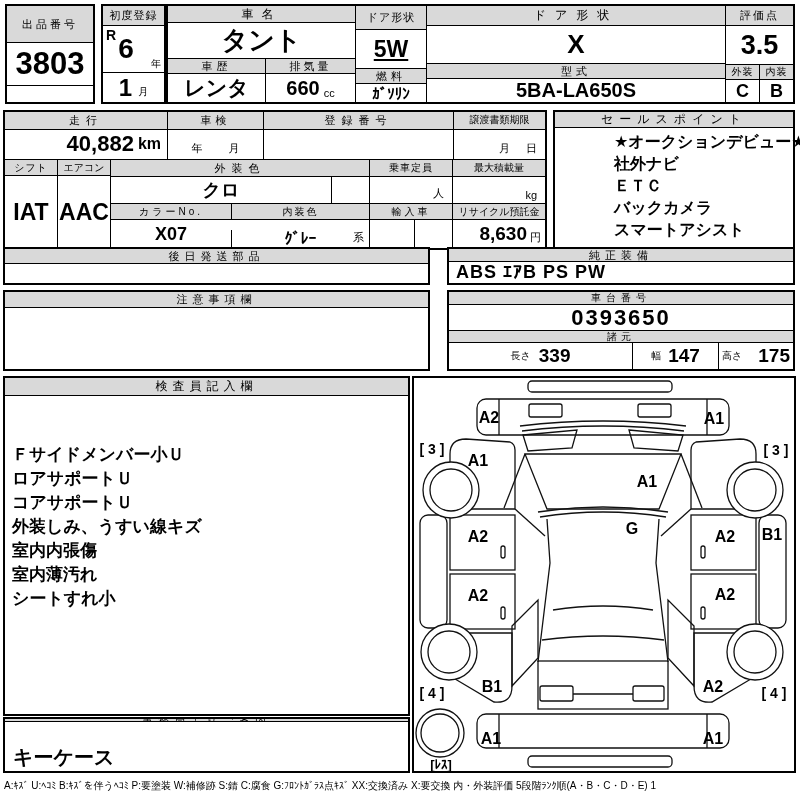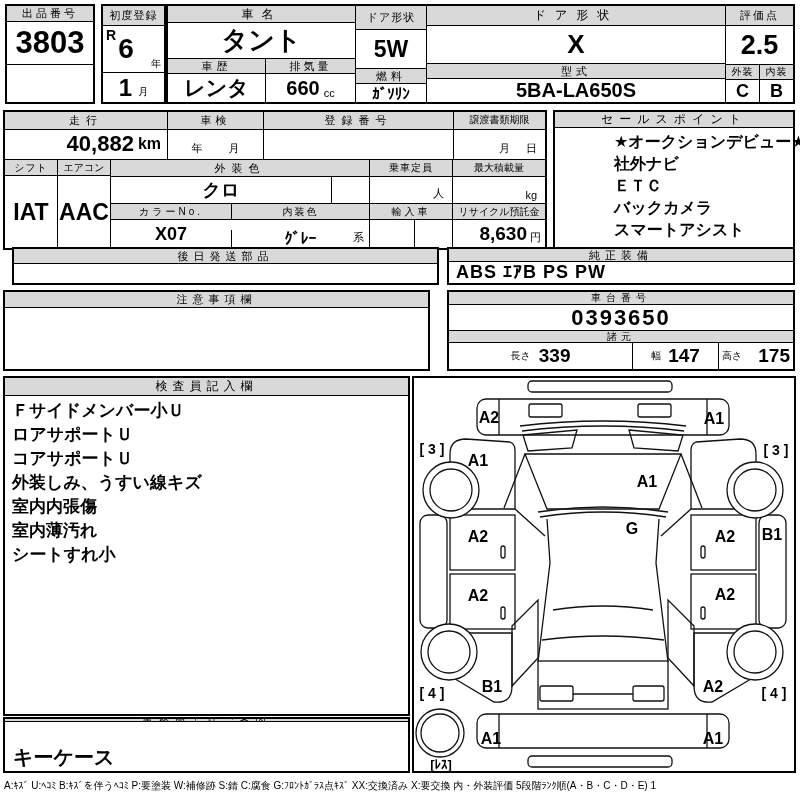--- a/index.html
+++ b/index.html
@@ -22,21 +22,21 @@
   .lines div{font-size:17px;font-weight:bold;line-height:24px;white-space:nowrap;}
   .sp-lines{padding:3px 23px;margin-left:36px;}
   .sp-lines div{font-size:16px;font-weight:bold;line-height:22px;white-space:nowrap;}
 </style>
 </head>
 <body>
 
 <div id="sheet">
 
   <div class="box" style="left:5px;top:4px;width:90px;height:100px;">
-    <div class="h bb" style="height:16px;letter-spacing:3px;">出品番号</div>
+    <div class="h bb" style="height:37px;letter-spacing:3px;">出品番号</div>
     <div class="c b" style="height:42px;font-size:31px;">3803</div>
     <div class="c bt" style="flex:1;"></div>
   </div>
 
   <div class="box" style="left:101px;top:4px;width:65px;height:100px;">
     <div class="h bb" style="height:20px;letter-spacing:1px;">初度登録</div>
     <div class="row" style="height:46px;padding:1px 3px;box-sizing:border-box;">
       <span class="b" style="font-size:14px;align-self:flex-start;">R</span>
       <span class="b" style="font-size:28px;align-self:center;margin-left:2px;">6</span>
       <span style="font-size:10px;align-self:flex-end;margin-left:auto;">年</span>
@@ -62,35 +62,35 @@
           <div class="c" style="flex:1;gap:4px;">
             <span class="b" style="font-size:20px;">660</span>
             <span style="font-size:11px;align-self:flex-end;padding-bottom:3px;">cc</span>
           </div>
         </div>
       </div>
     </div>
 
     <div class="col bl" style="width:71px;">
       <div class="h bb" style="height:24px;letter-spacing:1px;">ドア形状</div>
-      <div class="c b" style="height:38px;font-size:23px;">5W</div>
+      <div class="c b" style="height:38px;font-size:23px;text-decoration:underline;">5W</div>
       <div class="h bt bb" style="height:16px;letter-spacing:4px;">燃料</div>
       <div class="c b" style="flex:1;font-size:15px;">ｶﾞｿﾘﾝ</div>
     </div>
 
     <div class="col bl" style="width:299px;">
       <div class="h bb" style="height:20px;letter-spacing:9px;font-size:12px;">ドア形状</div>
       <div class="c b" style="height:38px;font-size:26px;">X</div>
       <div class="h bt bb" style="height:16px;letter-spacing:4px;">型式</div>
       <div class="c b" style="flex:1;font-size:20px;">5BA-LA650S</div>
     </div>
 
     <div class="col bl" style="flex:1;">
       <div class="h bb" style="height:20px;letter-spacing:2px;">評価点</div>
-      <div class="c b" style="height:38px;font-size:27px;">2.5</div>
+      <div class="c b" style="height:38px;font-size:27px;">3.5</div>
       <div class="row bt bb" style="height:16px;">
         <div class="h" style="flex:1;font-size:10px;letter-spacing:1px;border-right:1px solid #000;">外装</div>
         <div class="h" style="flex:1;font-size:10px;letter-spacing:1px;">内装</div>
       </div>
       <div class="row" style="flex:1;">
         <div class="c b" style="flex:1;font-size:18px;border-right:1px solid #000;">C</div>
         <div class="c b" style="flex:1;font-size:18px;">B</div>
       </div>
     </div>
   </div>
@@ -171,21 +171,21 @@
     <div class="h bb" style="height:16px;letter-spacing:6px;font-size:12px;">セールスポイント</div>
     <div class="sp-lines">
       <div>★オークションデビュー★</div>
       <div>社外ナビ</div>
       <div>ＥＴＣ</div>
       <div>バックカメラ</div>
       <div>スマートアシスト</div>
     </div>
   </div>
 
-  <div class="box" style="left:12px;top:247px;width:427px;height:38px;">
+  <div class="box" style="left:3px;top:247px;width:427px;height:38px;">
     <div class="h bb" style="height:15px;letter-spacing:5px;">後日発送部品</div>
     <div class="c" style="flex:1;"></div>
   </div>
 
   <div class="box" style="left:447px;top:247px;width:348px;height:38px;">
     <div class="h bb" style="height:15px;letter-spacing:5px;">純正装備</div>
     <div class="c b" style="flex:1;justify-content:flex-start;padding-left:7px;font-size:18px;letter-spacing:1px;">ABS ｴｱB PS PW</div>
   </div>
 
   <div class="box" style="left:3px;top:290px;width:427px;height:81px;">
@@ -206,21 +206,21 @@
         <span style="font-size:10px;">幅</span>
         <span class="b" style="font-size:19px;">147</span>
       </div>
       <div class="c bl" style="flex:1;gap:16px;">
         <span style="font-size:10px;">高さ</span>
         <span class="b" style="font-size:19px;">175</span>
       </div>
     </div>
   </div>
 
-  <div class="box" style="left:3px;top:376px;width:407px;height:340px;">
+  <div class="box" style="left:3px;top:376px;width:407px;height:340px;gap:44px;">
     <div class="h bb" style="height:18px;letter-spacing:5px;font-size:12px;">検査員記入欄</div>
     <div class="lines">
       <div>Ｆサイドメンバー小Ｕ</div>
       <div>ロアサポートＵ</div>
       <div>コアサポートＵ</div>
       <div>外装しみ、うすい線キズ</div>
       <div>室内内張傷</div>
       <div>室内薄汚れ</div>
       <div>シートすれ小</div>
     </div>

